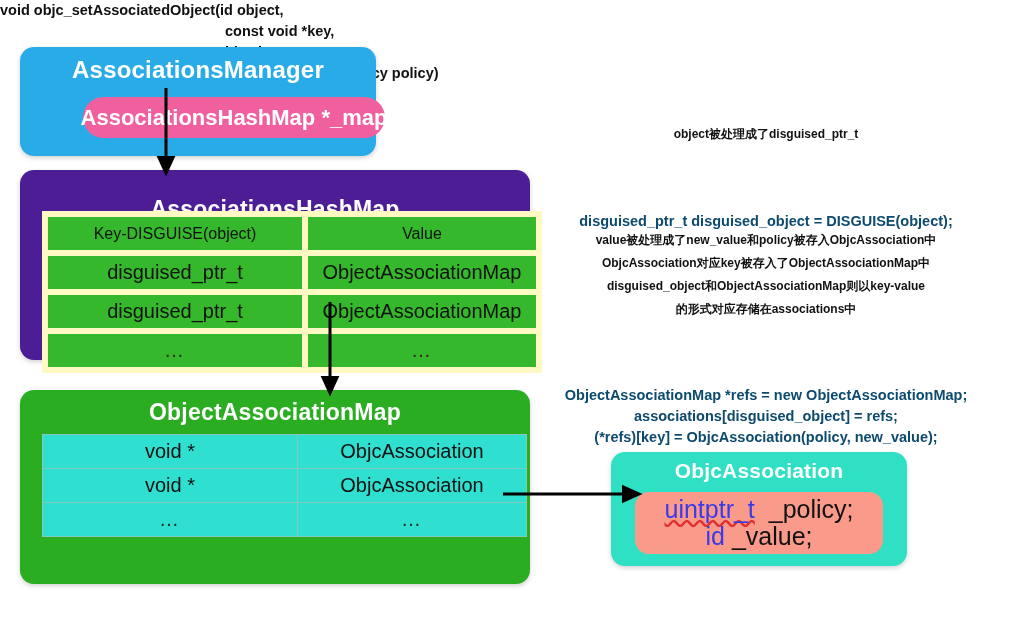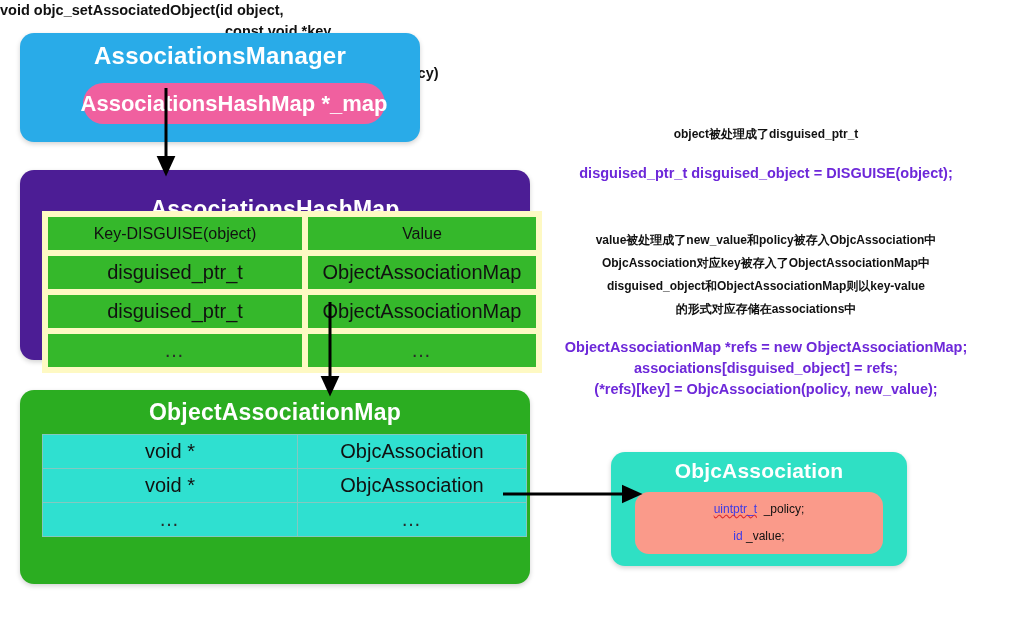--- a/index.html
+++ b/index.html
@@ -34,22 +34,22 @@
     text-align: center;
     color: #ffffff;
     font-weight: bold;
     letter-spacing: 0.2px;
     white-space: nowrap;
   }
 
   
   #assoc-manager {
     left: 20px;
-    top: 33px;
-    width: 400px;
+    top: 47px;
+    width: 356px;
     height: 109px;
     background: #29ABE8;
     padding-top: 6px;
   }
   #assoc-manager .box-title {
     font-size: 24px;
     line-height: 34px;
   }
   #assoc-manager-field {
     position: absolute;
@@ -154,21 +154,21 @@
     left: 24px;
     top: 40px;
     width: 248px;
     height: 62px;
     background: #FA9A8A;
     border-radius: 14px;
     display: flex;
     flex-direction: column;
     align-items: center;
     justify-content: center;
-    font-size: 12px;
+    font-size: 25px;
     color: #111111;
     line-height: 27px;
     white-space: nowrap;
   }
   .kw {
     color: #3A3AE8;
   }
   .kw.squiggle {
     text-decoration: underline wavy #e03030;
     text-decoration-skip-ink: none;
@@ -179,22 +179,23 @@
   .note {
     position: absolute;
     text-align: center;
     white-space: pre;
   }
   .note.bold {
     font-weight: bold;
     color: #111111;
   }
   .note.code {
-    color: #6d28d9;
-    font-weight: bold;
+    color: #0c4a6e;
+    font-weight: bold;
+    margin-top: 48px;
   }
   #sig-block {
     left: 510px;
     top: 8px;
     width: 500px;
     text-align: left;
     font-size: 14.5px;
     line-height: 21px;
     font-weight: bold;
     color: #111111;

